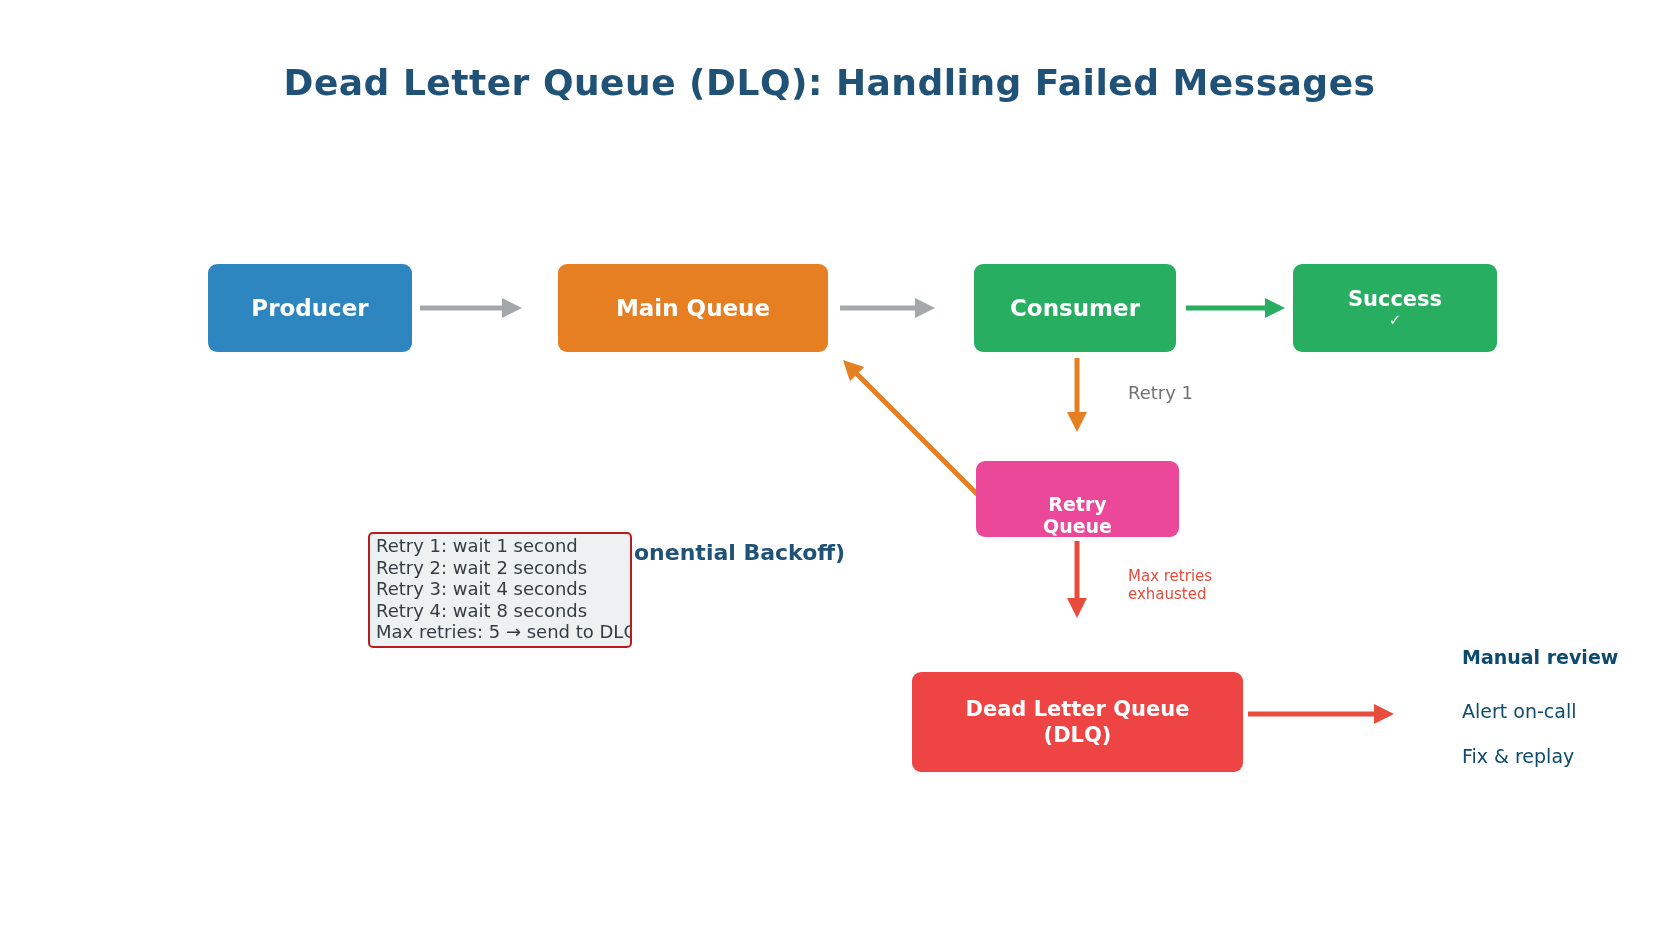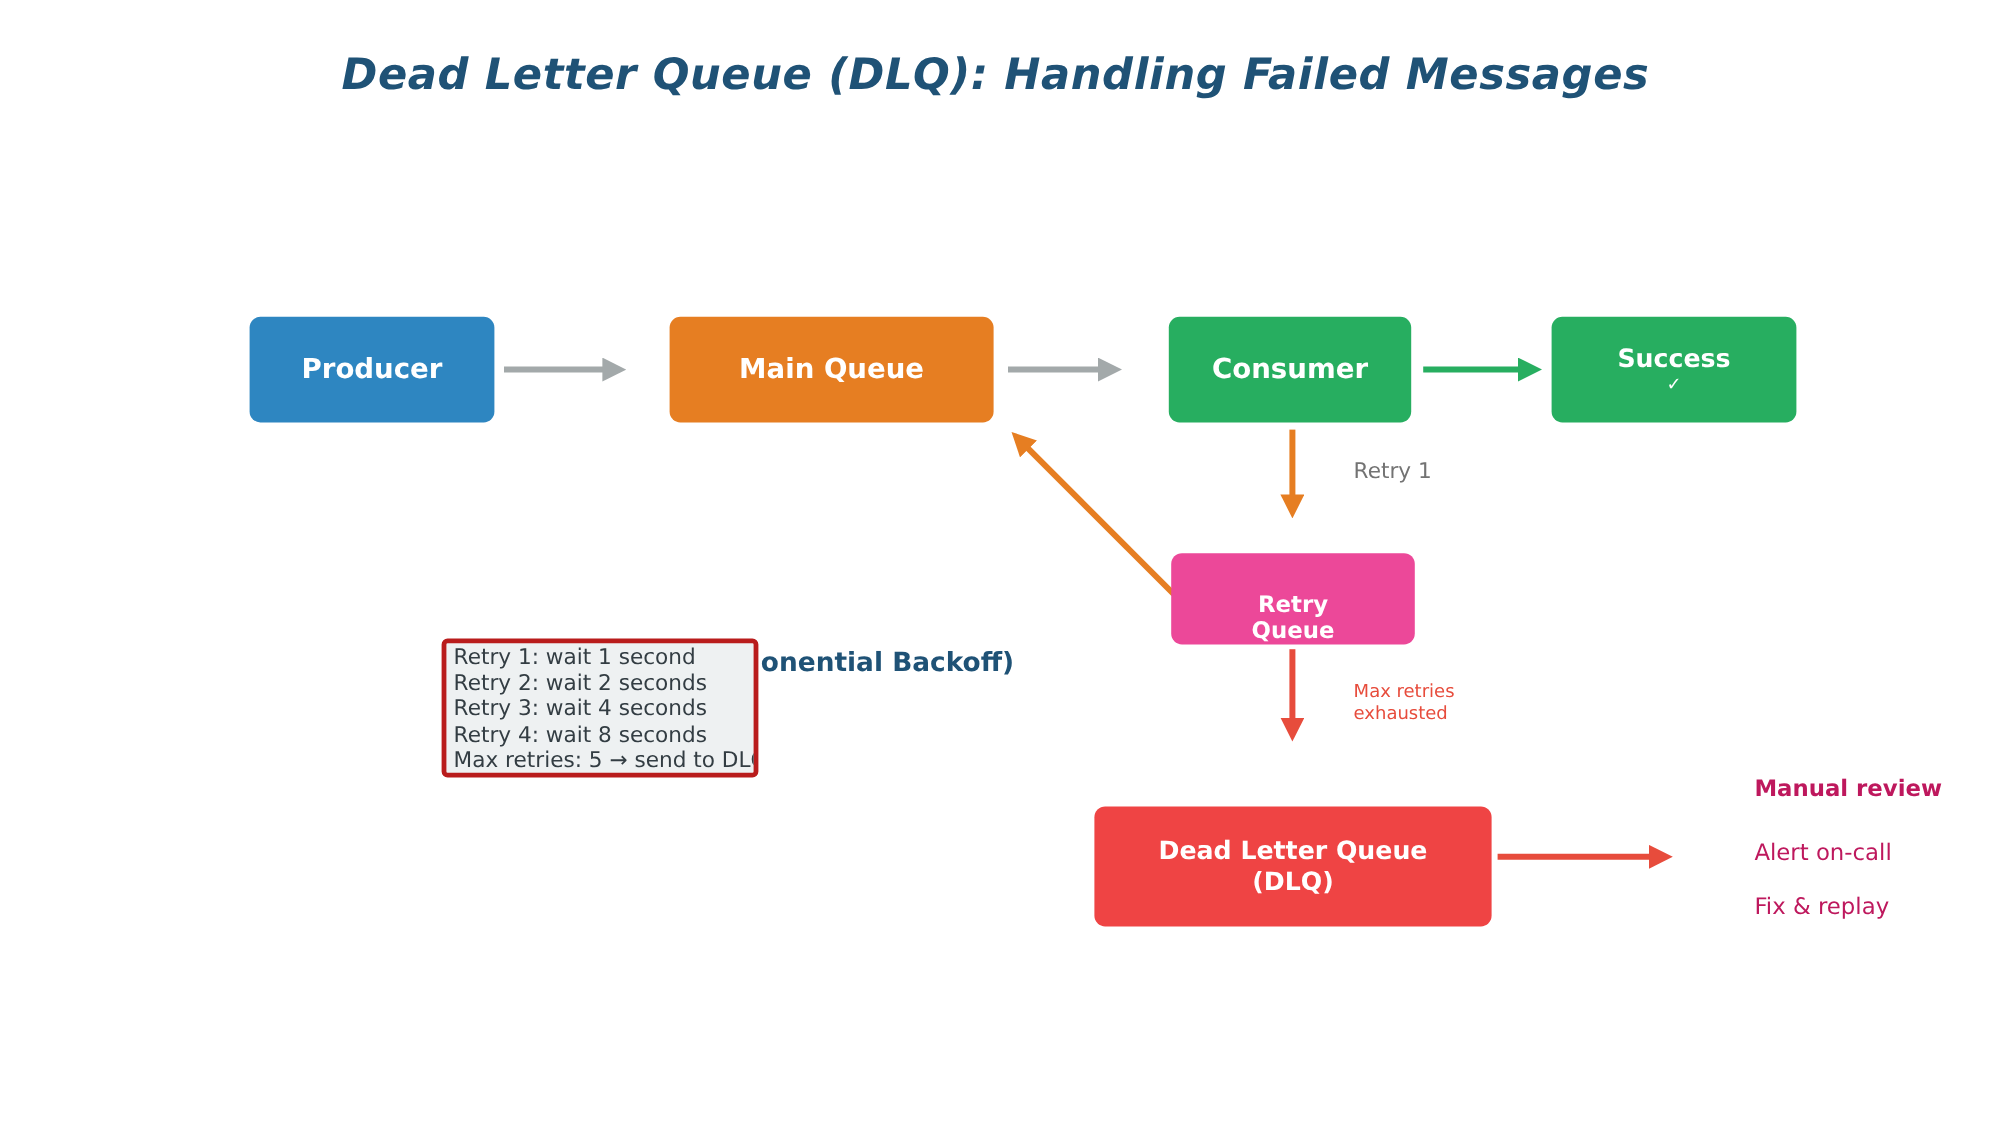--- a/index.html
+++ b/index.html
@@ -1,22 +1,22 @@
 <!DOCTYPE html>
 <html><head>
 <meta charset="utf-8">
 <style>
   html,body { margin:0; padding:0; background:#ffffff; }
   .canvas {
     position:relative; width:1659px; height:935px; background:#ffffff;
     font-family:"DejaVu Sans","Liberation Sans",sans-serif; overflow:hidden;
   }
   .title {
-    position:absolute; top:42px; left:0; width:100%; text-align:center;
-    font-size:36px; font-weight:bold; color:#1f5276; letter-spacing:0.5px;font-style:italic;
+    position:absolute; top:62px; left:0; width:100%; text-align:center;
+    font-size:36px; font-weight:bold; color:#1f5276; letter-spacing:0.5px;
   }
   svg.arrows { position:absolute; left:0; top:0; width:1659px; height:935px; pointer-events:none; }
   .node {
     position:absolute; border-radius:9px; display:flex; flex-direction:column;
     align-items:center; justify-content:center; color:#ffffff; font-weight:bold;
     text-align:center;
   }
   #producer    { left:208px;  top:264px; width:204px; height:88px;  background:#2e86c1; font-size:23px; }
   #main-queue  { left:558px;  top:264px; width:270px; height:88px;  background:#e67e22; font-size:23px; }
   #consumer    { left:974px;  top:264px; width:202px; height:88px;  background:#27ae60; font-size:23px; }
@@ -29,25 +29,25 @@
   .edge-label { position:absolute; white-space:nowrap; }
   #retry1-label      { left:1128px; top:382px; color:#737373; font-size:18px; }
   #max-retries-label { left:1128px; top:568px; color:#e74c3c; font-size:15px; line-height:17.5px; }
 
   #backoff-heading {
     position:absolute; left:634px; top:540px; font-size:22px; font-weight:bold;
     color:#1f5276; white-space:nowrap; z-index:1;
   }
   #schedule-box {
     position:absolute; left:368px; top:532px; width:264px; height:116px;
-    box-sizing:border-box; background:#eef1f2; border:4px solid #b91c1c;
+    box-sizing:border-box; background:#eef1f2; border:2px solid #b91c1c;
     border-radius:5px; padding:1px 6px; font-size:18px; line-height:21.5px;
     color:#333d43; white-space:nowrap; overflow:hidden; z-index:2;
   }
-  .outcome { position:absolute; left:1462px; color:#be185d; font-size:19px; white-space:nowrap; }
+  .outcome { position:absolute; left:1462px; color:#0c4a6e; font-size:19px; white-space:nowrap; }
   #outcome-0 { top:646px; font-weight:bold; }
   #outcome-1 { top:700px; }
   #outcome-2 { top:745px; }
 </style>
 </head>
 <body>
 
 <div class="canvas">
 
   <div class="title">Dead Letter Queue (DLQ): Handling Failed Messages</div>

